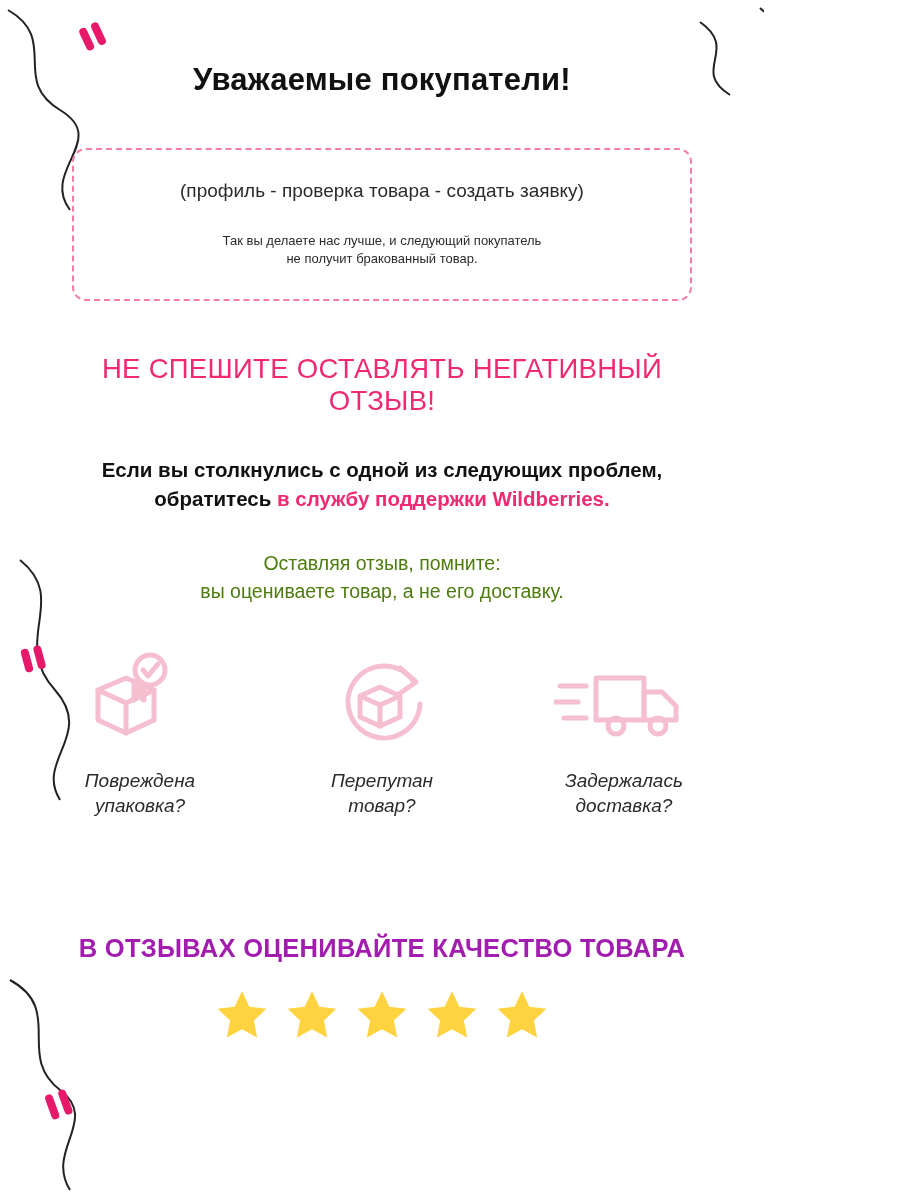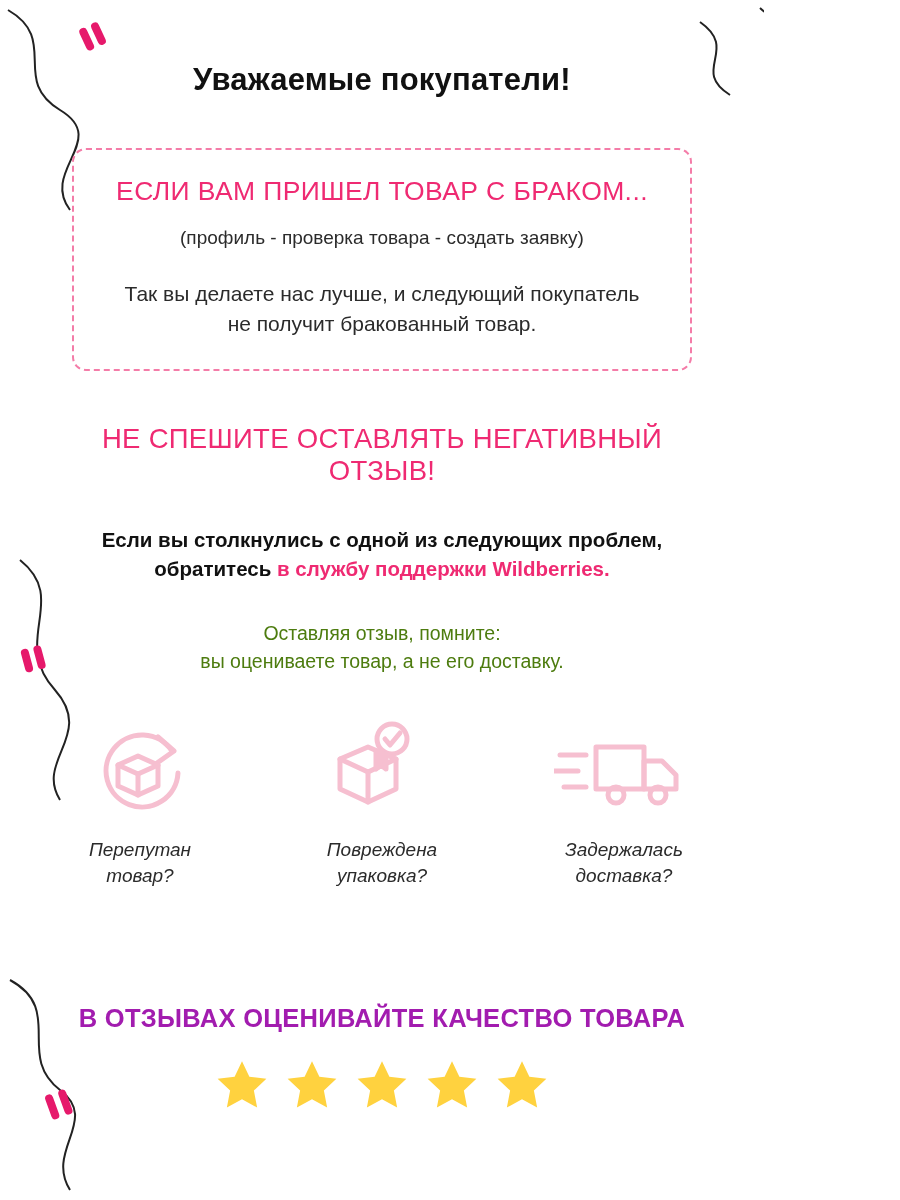--- a/index.html
+++ b/index.html
@@ -73,21 +73,21 @@
     color: #111111;
     margin: 0 0 6px 0;
   }
   .defect-line2 {
     font-size: 19px;
     color: #2b2b2b;
     margin: 4px;
   }
   .defect-note {
     margin: 30px 0 0 0;
-    font-size: 21px;
+    font-size: 13px;
     line-height: 1.42;
     color: #2b2b2b;
   }
 
   .warn-title {
     text-align: center;
     color: #ef2a72;
     font-size: 27.5px;
     letter-spacing: .3px;
     margin: 52px 0 0 0;
@@ -210,81 +210,80 @@
         </g>
       </g>
     </svg>
   </div>
 
   <div class="content">
 
     <h1 class="headline">Уважаемые покупатели!</h1>
 
     <section class="defect-box">
-      <p class="defect-title">ЕСЛИ ВАМ ПРИШЕЛ ТОВАР С БРАКОМ...</p>
       <p class="defect-line2">(профиль - проверка товара - создать заявку)</p>
       <p class="defect-note">
         <span>Так вы делаете нас лучше, и следующий покупатель</span><br>
         <span>не получит бракованный товар.</span>
       </p>
     </section>
 
     <h2 class="warn-title">НЕ СПЕШИТЕ ОСТАВЛЯТЬ НЕГАТИВНЫЙ ОТЗЫВ!</h2>
 
     <p class="problems-text">
       <span>Если вы столкнулись с одной из следующих проблем,</span><br>
       <span>обратитесь </span><span class="accent">в службу поддержки Wildberries.</span>
     </p>
 
     <p class="remember">
       <span>Оставляя отзыв, помните:</span><br>
       <span>вы оцениваете товар, а не его доставку.</span>
     </p>
 
     <div class="icons-row">
+
+      <div class="icon-item">
+        <div class="icon-art">
+          <svg width="120" height="96" viewBox="0 0 120 96" fill="none" aria-hidden="true">
+            <g stroke="#f6bfd0" stroke-width="5" stroke-linecap="round" stroke-linejoin="round" fill="none">
+
+              <circle cx="70" cy="18" r="15"></circle>
+              <path d="M63 18 l5 6 l10 -12"></path>
+
+              <path d="M18 38 l28 -12 l28 12 v30 l-28 13 l-28 -13 z"></path>
+              <path d="M18 38 l28 13 l28 -13"></path>
+              <path d="M46 51 v30"></path>
+
+              <path d="M54 30 l10 4 v14 l-5 -4 l-5 4 z" fill="#f6bfd0" stroke="#f6bfd0"></path>
+            </g>
+          </svg>
+        </div>
+        <p class="icon-caption">
+          <span>Повреждена</span><br>
+          <span>упаковка?</span>
+        </p>
+      </div>
 
       <div class="icon-item">
         <div class="icon-art">
           <svg width="120" height="96" viewBox="0 0 120 96" fill="none" aria-hidden="true">
             <g stroke="#f6bfd0" stroke-width="5" stroke-linecap="round" stroke-linejoin="round" fill="none">
 
               <path d="M92 30 a36 36 0 1 0 6 22"></path>
               <path d="M78 16 l16 14 l-17 12"></path>
 
               <path d="M38 44 l20 -9 l20 9 v21 l-20 9 l-20 -9 z"></path>
               <path d="M38 44 l20 9 l20 -9"></path>
               <path d="M58 53 v21"></path>
             </g>
           </svg>
         </div>
         <p class="icon-caption">
           <span>Перепутан</span><br>
           <span>товар?</span>
-        </p>
-      </div>
-
-      <div class="icon-item">
-        <div class="icon-art">
-          <svg width="120" height="96" viewBox="0 0 120 96" fill="none" aria-hidden="true">
-            <g stroke="#f6bfd0" stroke-width="5" stroke-linecap="round" stroke-linejoin="round" fill="none">
-
-              <circle cx="70" cy="18" r="15"></circle>
-              <path d="M63 18 l5 6 l10 -12"></path>
-
-              <path d="M18 38 l28 -12 l28 12 v30 l-28 13 l-28 -13 z"></path>
-              <path d="M18 38 l28 13 l28 -13"></path>
-              <path d="M46 51 v30"></path>
-
-              <path d="M54 30 l10 4 v14 l-5 -4 l-5 4 z" fill="#f6bfd0" stroke="#f6bfd0"></path>
-            </g>
-          </svg>
-        </div>
-        <p class="icon-caption">
-          <span>Повреждена</span><br>
-          <span>упаковка?</span>
         </p>
       </div>
 
       <div class="icon-item">
         <div class="icon-art">
           <svg width="140" height="96" viewBox="0 0 140 96" fill="none" aria-hidden="true">
             <g stroke="#f6bfd0" stroke-width="5" stroke-linecap="round" stroke-linejoin="round" fill="none">
 
               <path d="M6 34 h26"></path>
               <path d="M0 50 h24"></path>

